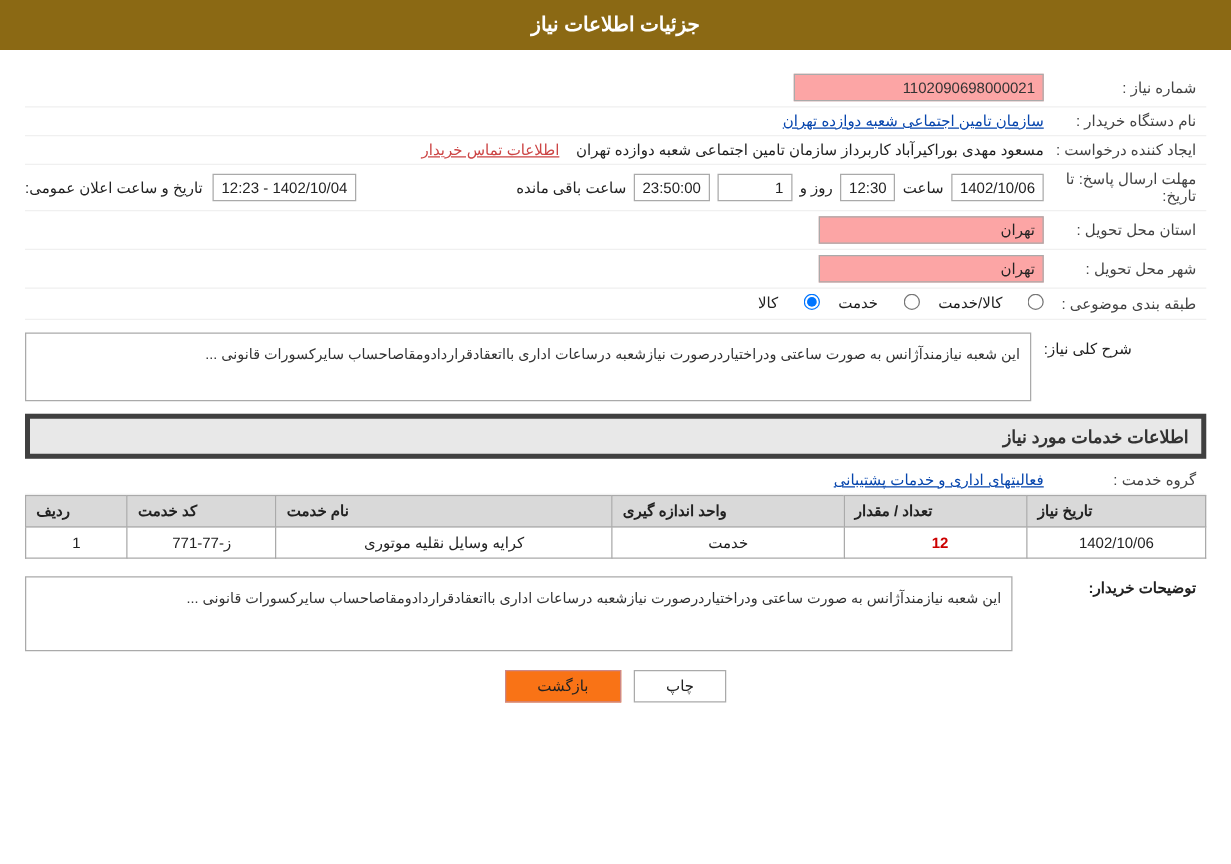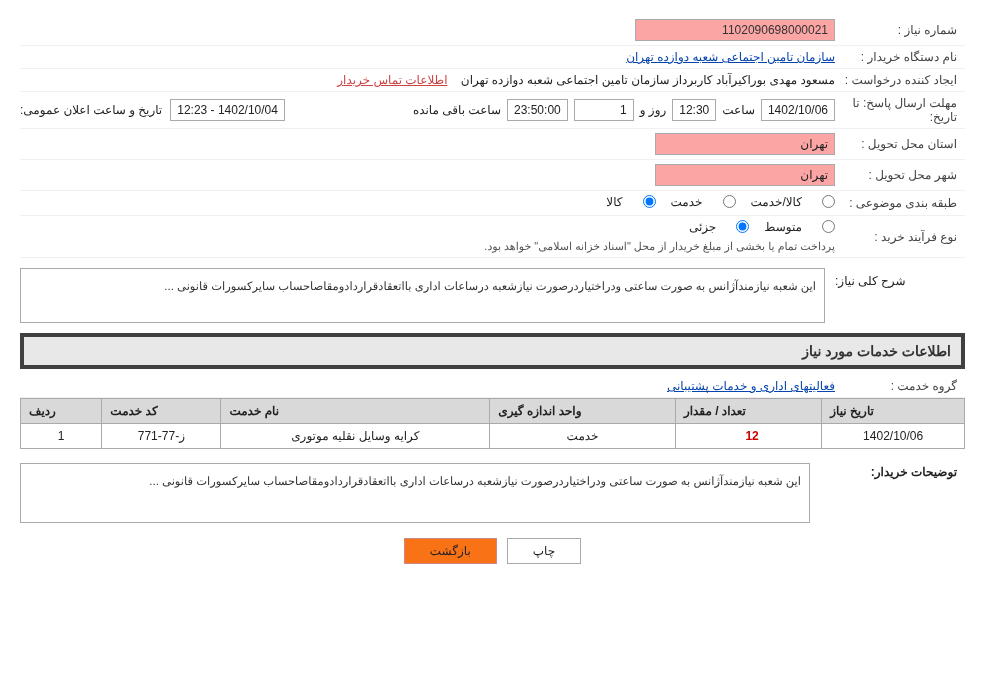--- a/index.html
+++ b/index.html
@@ -172,20 +172,23 @@
     .info-row .row-value-cell {
       flex: 1;
       text-align: right;
     }
   </style>
 </head>
 <body>
 
 <div class="page-container">
 
+  <div class="header-bar">
+    <span>جزئیات اطلاعات نیاز</span>
+  </div>
 
   <div class="content">
 
     <div class="info-row">
       <div class="row-label-cell">شماره نیاز :</div>
       <div class="row-value-cell">
         <span class="input-box input-box-number">1102090698000021</span>
       </div>
     </div>
 
@@ -252,36 +255,20 @@
             <span>خدمت</span>
           </div>
           <div class="radio-item">
             <input type="radio" name="tabaqe" checked="" style="">
             <span>کالا</span>
           </div>
         </div>
       </div>
     </div>
 
-    <div class="info-row">
-      <div class="row-label-cell">نوع فرآیند خرید :</div>
-      <div class="row-value-cell">
-        <div class="radio-group">
-          <div class="radio-item">
-            <input type="radio" name="noue" style="">
-            <span>متوسط</span>
-          </div>
-          <div class="radio-item">
-            <input type="radio" name="noue" checked="" style="">
-            <span>جزئی</span>
-          </div>
-        </div>
-        <div class="process-note" style="margin-top:4px;">پرداخت تمام یا بخشی از مبلغ خریدار از محل "اسناد خزانه اسلامی" خواهد بود.</div>
-      </div>
-    </div>
 
     <div style="margin-top:10px;">
       <div style="display:flex; align-items:flex-start; gap:10px;">
         <div style="width:130px; text-align:left; padding-right:8px; flex-shrink:0; font-weight:normal; padding-top:6px;">
           <span>شرح کلی نیاز:</span>
         </div>
         <div style="flex:1;">
           <div class="description-box">
             <span>این شعبه نیازمندآژانس به صورت ساعتی ودراختیاردرصورت نیازشعبه درساعات اداری بااتعقادقراردادومقاصاحساب سایرکسورات قانونی ...</span>
           </div>

